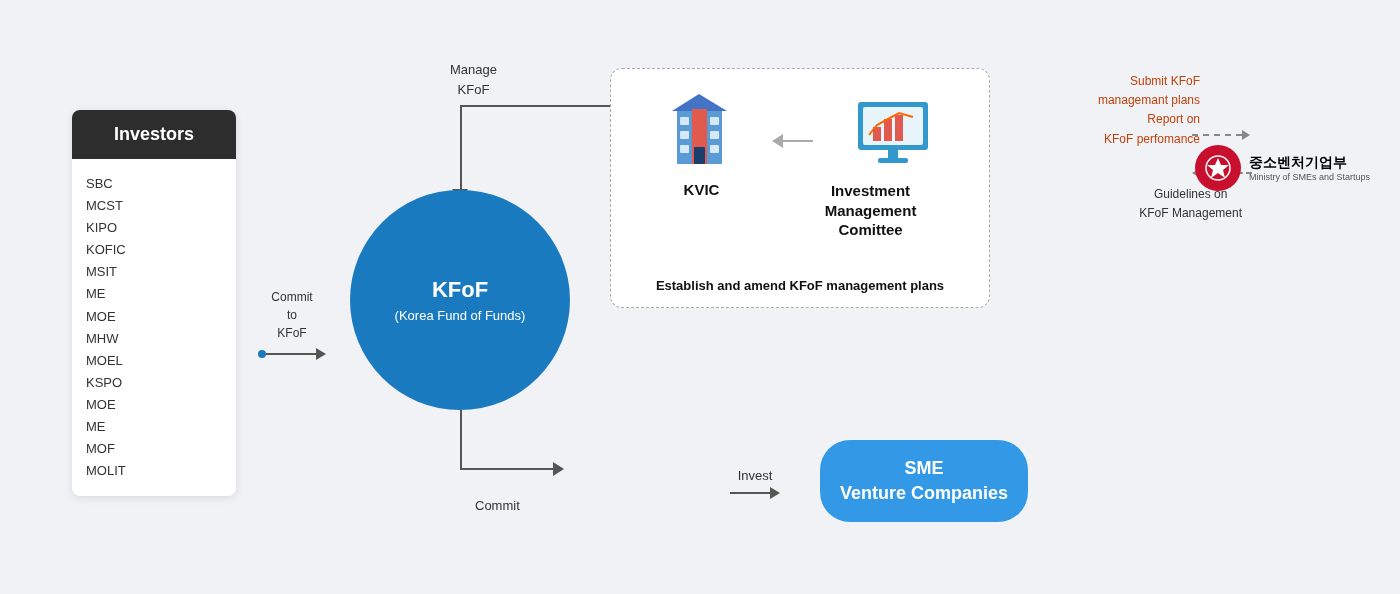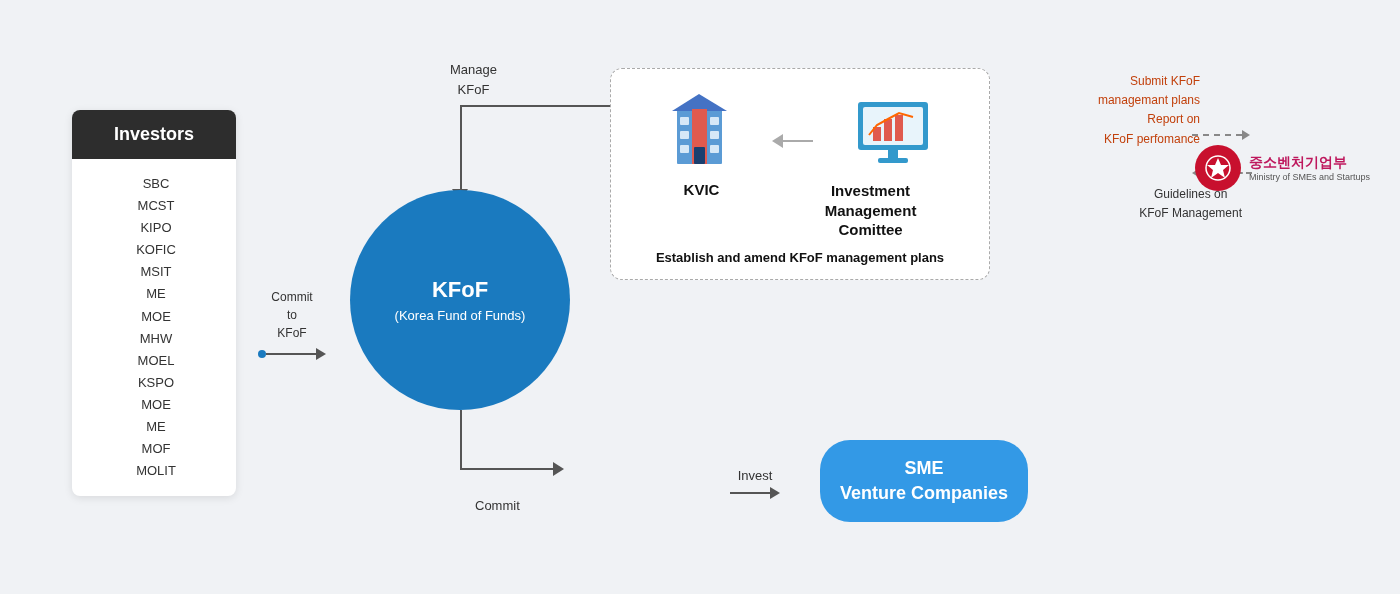--- a/index.html
+++ b/index.html
@@ -31,22 +31,21 @@
     }
     .investors-header {
       background: #2d2d2d;
       color: white;
       font-weight: bold;
       font-size: 18px;
       text-align: center;
       padding: 14px 10px;
     }
     .investors-list {
-      padding: 14px 0 14px 4px;
-      text-align: center;
+      padding: 14px 0 14px 14px;
     }
     .investors-list div {
       font-size: 13px;
       color: #333;
       line-height: 1.7;
     }
 
     
     .kfof-circle {
       position: absolute;
@@ -73,21 +72,21 @@
       font-size: 13px;
       margin-top: 4px;
     }
 
     
     .kvic-management-box {
       position: absolute;
       left: 610px;
       top: 68px;
       width: 380px;
-      height: 212px;
+      height: 240px;
       border: 1.5px dashed #aaa;
       border-radius: 12px;
       background: white;
       display: flex;
       flex-direction: column;
       align-items: center;
       justify-content: flex-start;
       padding-top: 20px;
     }
 
@@ -214,21 +213,21 @@
 
   <div style="position:absolute; right:30px; top:145px; display:flex; align-items:center; gap:8px;">
 
     <div style="width:46px;height:46px;border-radius:50%;background:#c8102e;display:flex;align-items:center;justify-content:center;flex-shrink:0;">
       <svg width="30" height="30" viewBox="0 0 30 30">
         <circle cx="15" cy="15" r="12" fill="#c8102e" stroke="white" stroke-width="1.5"></circle>
         <path d="M15,5 L18,12 L26,12 L20,17 L22,25 L15,20 L8,25 L10,17 L4,12 L12,12 Z" fill="white"></path>
       </svg>
     </div>
     <div>
-      <div style="font-size:14px; font-weight:bold; color:#be185d; white-space:nowrap;">중소벤처기업부</div>
+      <div style="font-size:14px; font-weight:bold; color:#000000; white-space:nowrap;">중소벤처기업부</div>
       <div style="font-size:9px; color:#555; white-space:nowrap;">Ministry of SMEs and Startups</div>
     </div>
   </div>
 
   <div style="position:absolute; left:460px; top:410px; width:2px; height:60px; background:#555;"></div>
 
   <div style="position:absolute; left:460px; top:468px; width:95px; height:2px; background:#555;"></div>
 
   <div style="position:absolute; left:553px; top:462px; width:0;height:0;border-top:7px solid transparent;border-bottom:7px solid transparent;border-left:11px solid #555;"></div>
 

